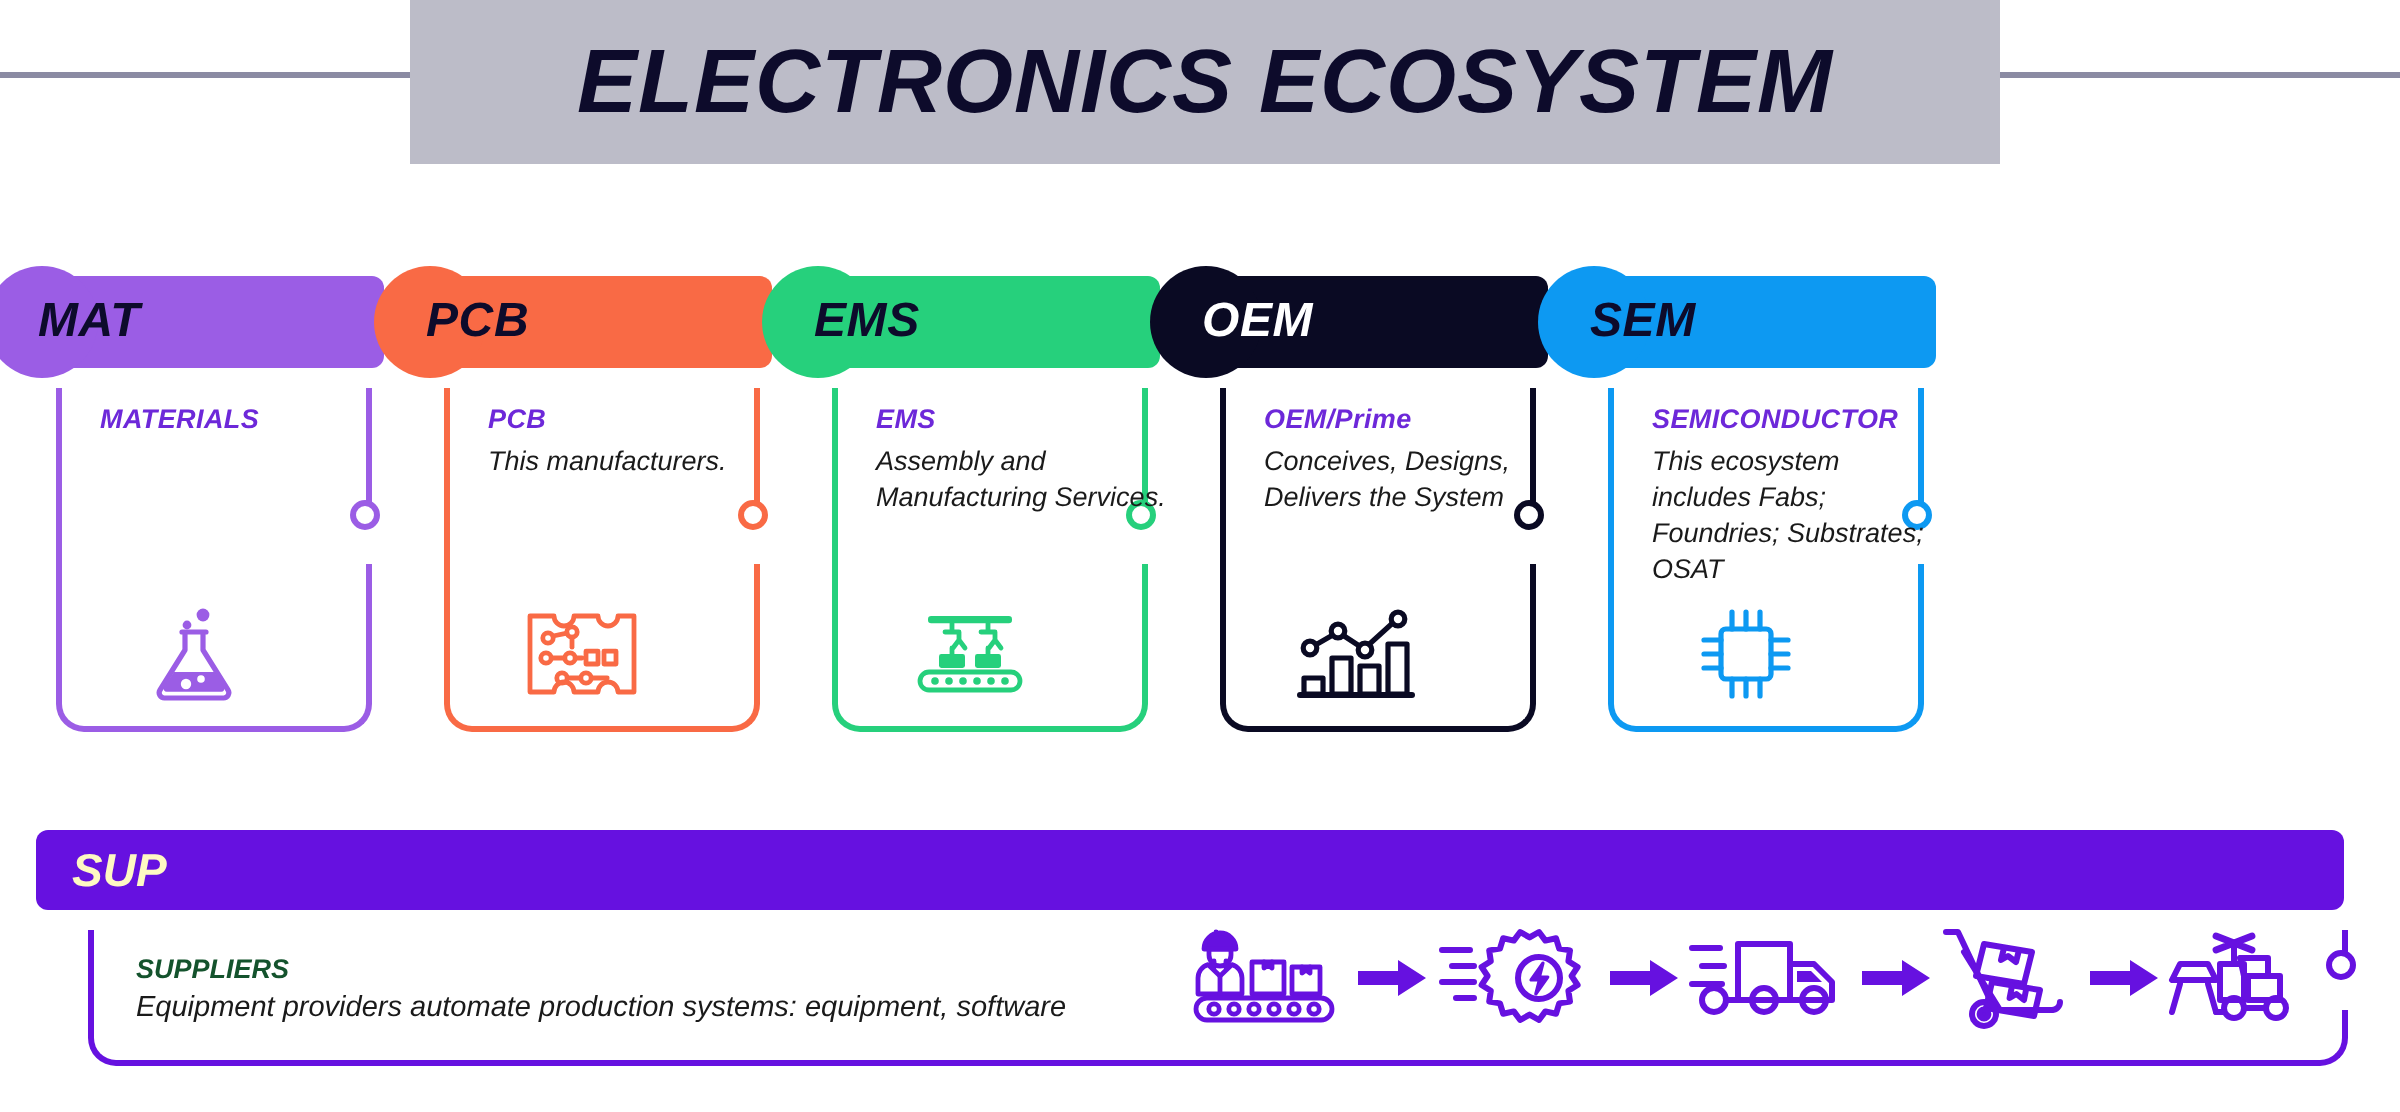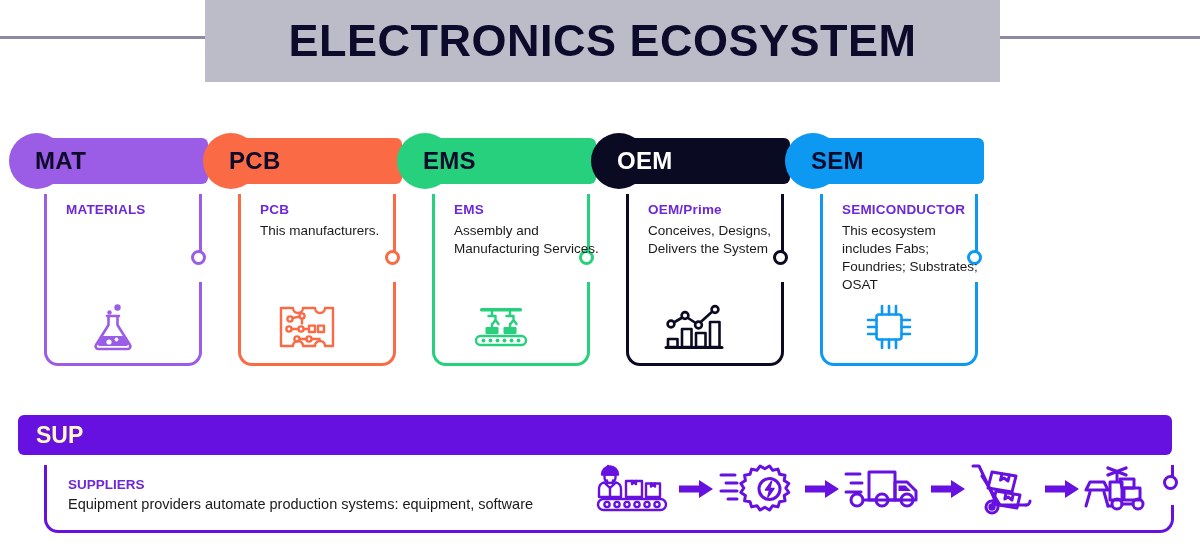--- a/index.html
+++ b/index.html
@@ -2,42 +2,42 @@
 <html><head>
 <meta charset="utf-8">
 <style>
   * { box-sizing: border-box; margin: 0; padding: 0; }
   html, body {
     width: 1200px; height: 556px;
     background: #ffffff;
     font-family: "Liberation Sans", sans-serif;
     overflow: hidden;
   }
-  #page { position: relative; width: 1200px; height: 536px; }
+  #page { position: relative; width: 1200px; height: 536px; font-style: italic; }
 
   
   .header-rule {
     position: absolute; left: 0; top: 36px; width: 1200px; height: 3px;
     background: #8b8ba3;
   }
   .title-banner {
     position: absolute; left: 205px; top: 0; width: 795px; height: 82px;
     background: #bcbcc8;
     display: flex; align-items: center; justify-content: center;
     z-index: 2;
   }
   .title-text {
     font-size: 45px; font-weight: 700; letter-spacing: 0.5px;
     color: #0d0b2b; white-space: nowrap;
     font-family: "Liberation Sans", sans-serif;
   }
 
   
   .columns {
-    position: absolute; left: 18px; top: 138px; width: 1164px; height: 235px;
+    position: absolute; left: 2px; top: 138px; width: 1164px; height: 235px;
     display: flex; gap: 4px;
   }
   .col { position: relative; width: 190px; height: 235px; }
 
   
   .badge {
     position: relative; height: 46px; width: 190px;
     border-radius: 6px; display: flex; align-items: center;
     z-index: 3;
   }
@@ -110,21 +110,21 @@
   }
   .sup-knob-gap {
     position: absolute; right: -4px; top: 14px; width: 8px; height: 26px;
     background: #ffffff;
   }
   .sup-knob {
     position: absolute; right: -7px; top: 10px; width: 15px; height: 15px;
     border-radius: 50%; border: 3px solid #6611e0; background: #ffffff;
   }
   .sup-text { position: absolute; left: 50px; top: 62px; width: 540px; }
-  .sup-head { font-size: 13.5px; font-weight: 700; color: #6d28d9; margin-bottom: 4px; }
+  .sup-head { font-size: 13.5px; font-weight: 700; color: #14532d; margin-bottom: 4px; }
   .sup-desc { font-size: 14.5px; font-weight: 400; color: #1a1a1a; }
 
   .chain {
     position: absolute; left: 596px; top: 462px;
     display: flex; align-items: center; gap: 5px;
   }
   .chain-icon { display: flex; align-items: center; justify-content: center; }
   .chain-arrow { display: flex; align-items: center; }
 </style>
 </head>

